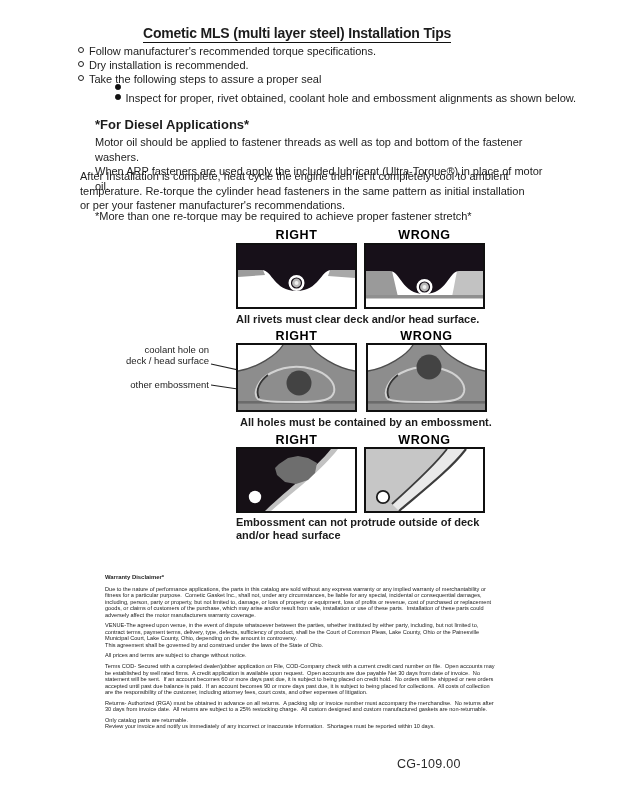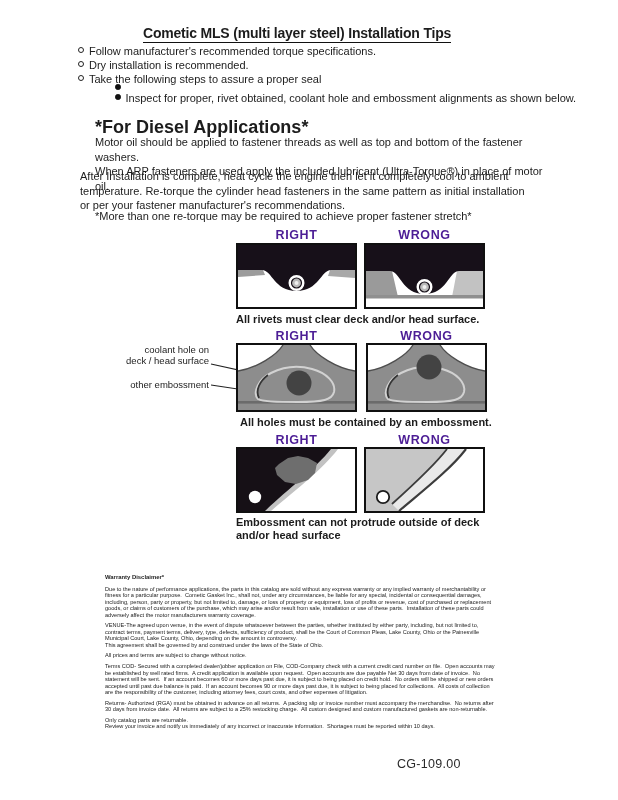--- a/index.html
+++ b/index.html
@@ -14,24 +14,24 @@
     border-bottom:1.6px solid #111;padding-bottom:1px;display:inline-block;margin-left:48px;
   }
   .bullets{font-size:11px;line-height:13.8px;}
   .b-row{display:flex;align-items:baseline;}
   .b-mark{
     width:4px;height:4px;border:1px solid #222;border-radius:50%;
     display:inline-block;flex:0 0 auto;margin-right:5px;position:relative;top:-2px;
   }
   .b-sub{margin-left:37px;}
   .b-mark.filled{background:#111;border-color:#111;width:3.5px;height:3.5px;}
-  .h2{font-size:18px;font-weight:bold;}
+  .h2{font-size:13px;font-weight:bold;}
   .body-p{font-size:11px;line-height:14.6px;white-space:pre-line;}
   .fig-label{
-    font-size:12.5px;font-weight:bold;letter-spacing:0.6px;text-align:center;width:121px;color:#4c1d95;
+    font-size:12.5px;font-weight:bold;letter-spacing:0.6px;text-align:center;width:121px;color:#000000;
   }
   .fig-box{
     width:121px;height:66px;border:2px solid #101010;box-sizing:border-box;background:#fff;
   }
   .fig-box svg{display:block;width:100%;height:100%;}
   .fig-caption{font-size:11px;font-weight:bold;white-space:pre-line;line-height:12.5px;}
   .callout{font-size:9.5px;line-height:11px;text-align:right;width:104px;white-space:pre-line;}
   .fineprint{width:450px;font-size:5.6px;line-height:6.55px;color:#222;}
   .fineprint p{margin:0 0 4px 0;white-space:pre;}
   .fineprint .fp-head{font-weight:bold;font-size:5.9px;margin-bottom:5px;}

